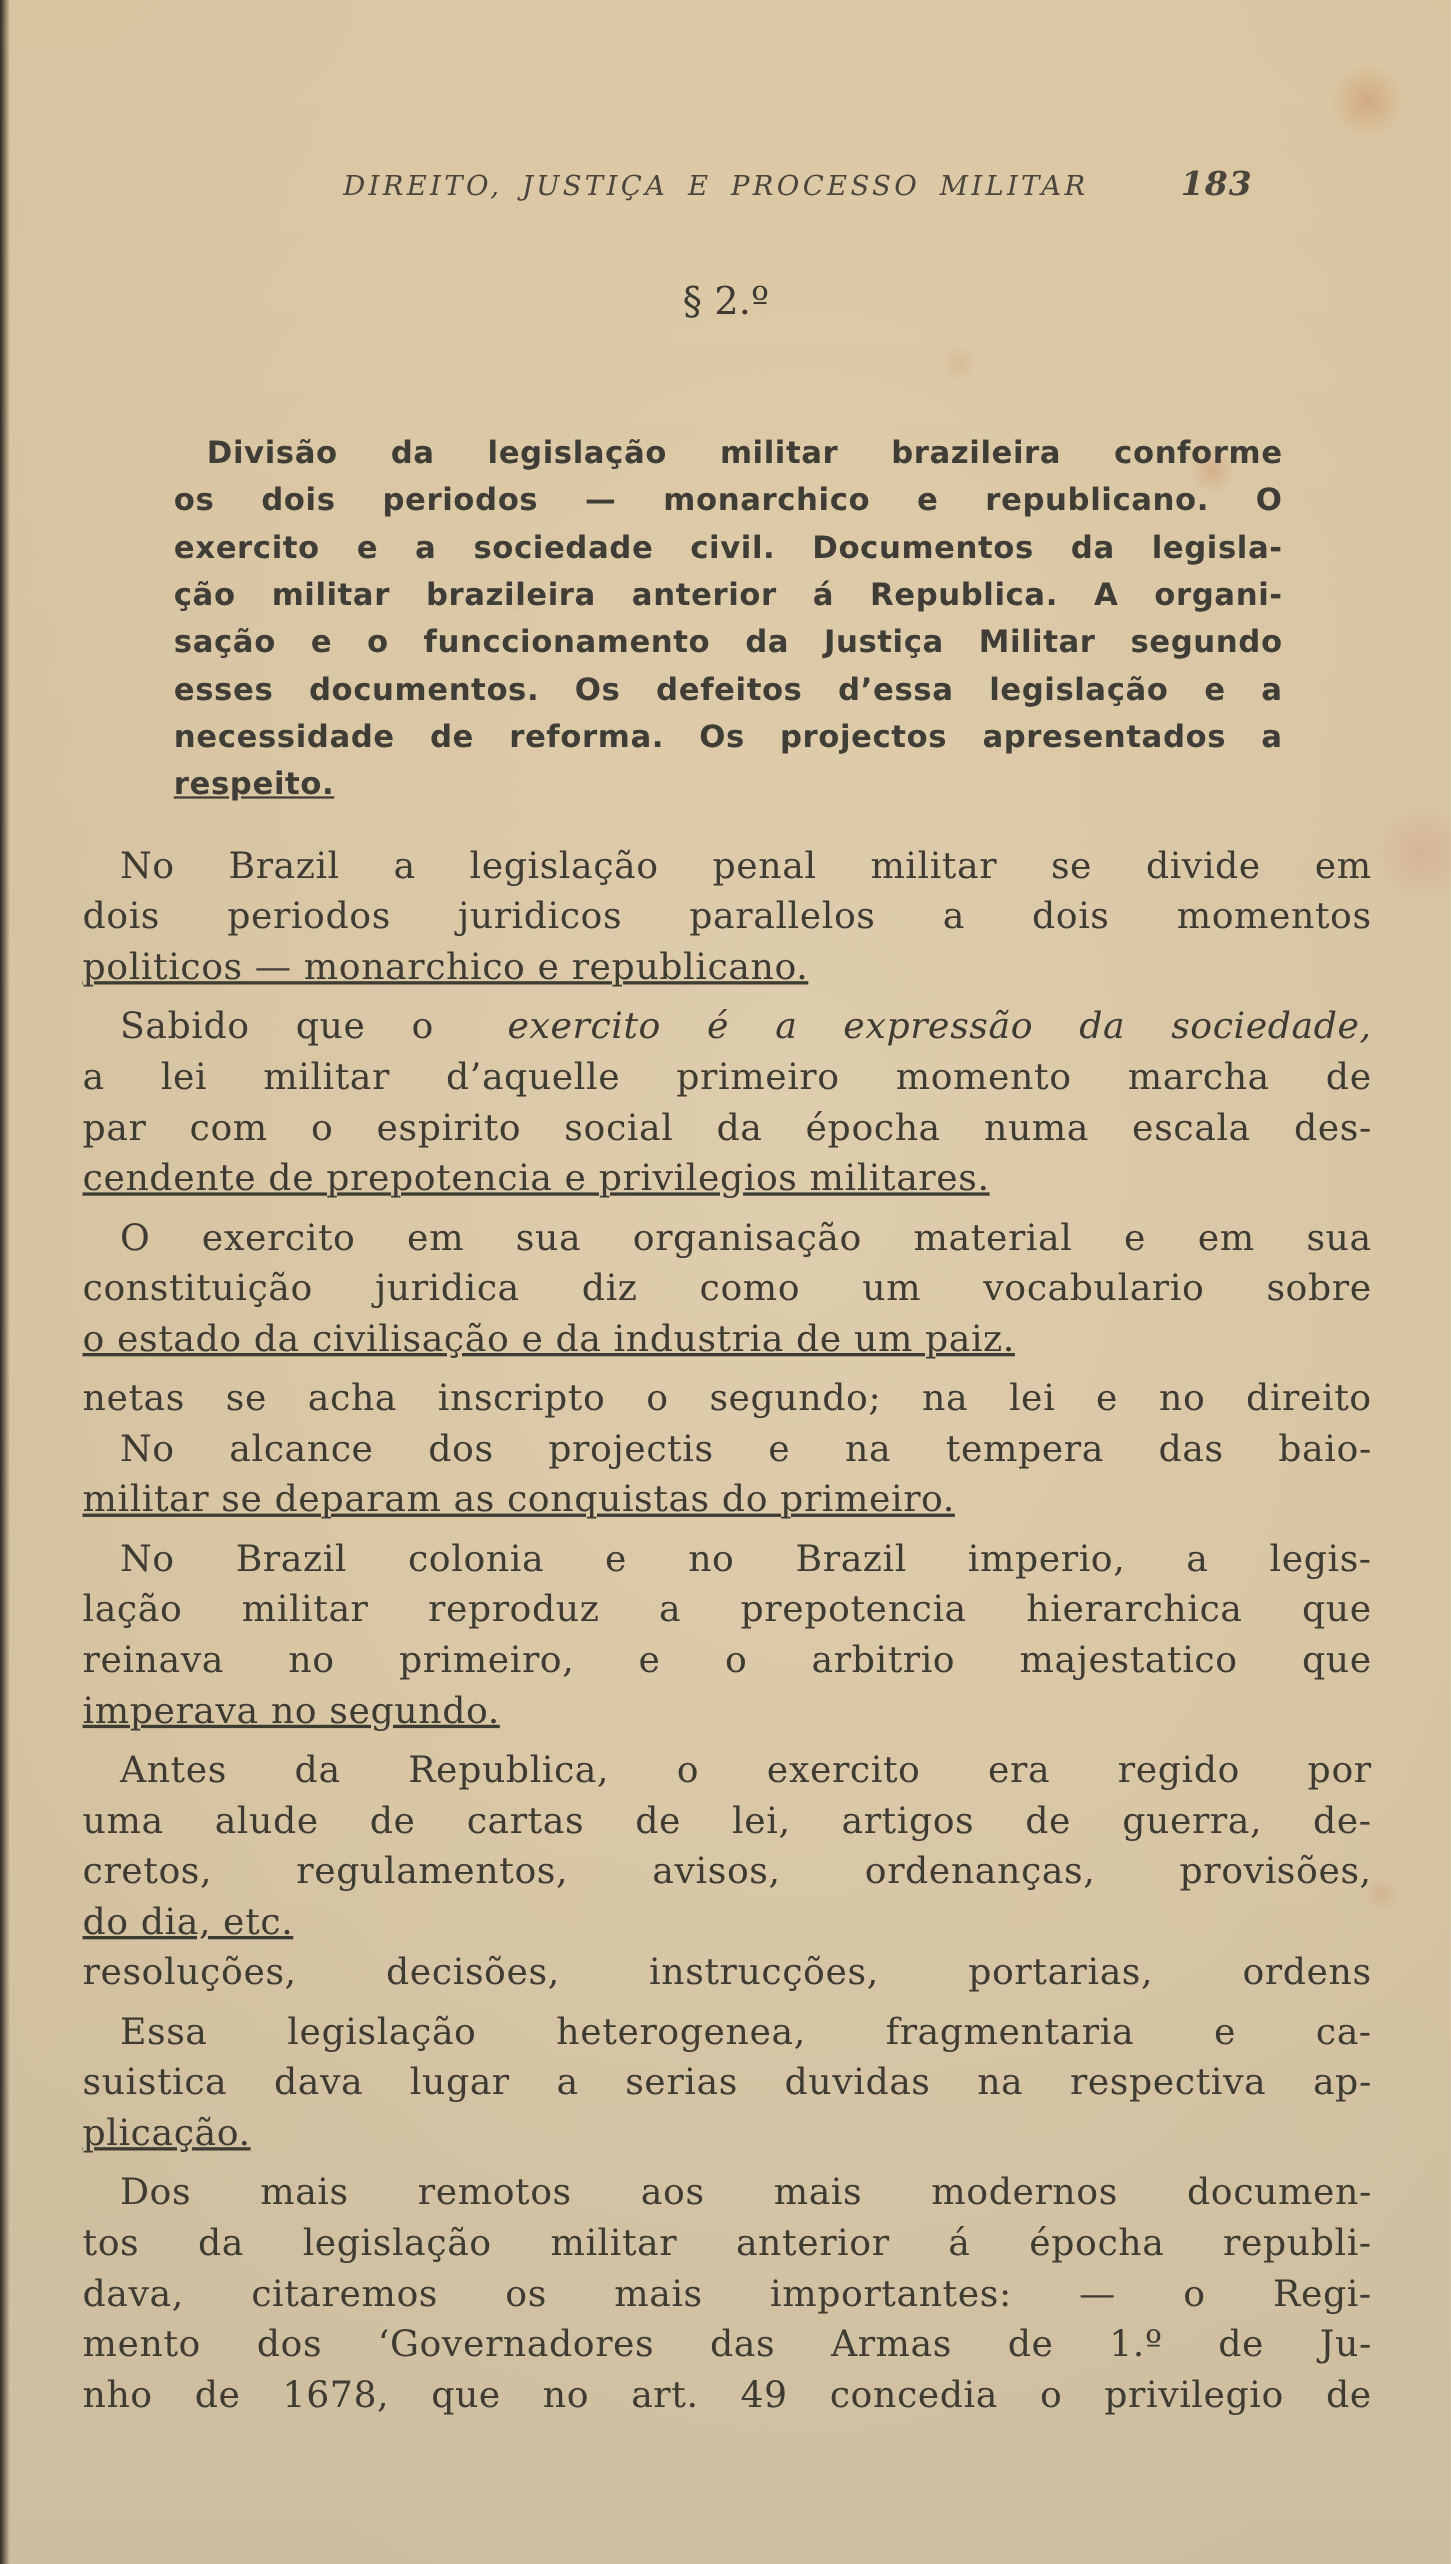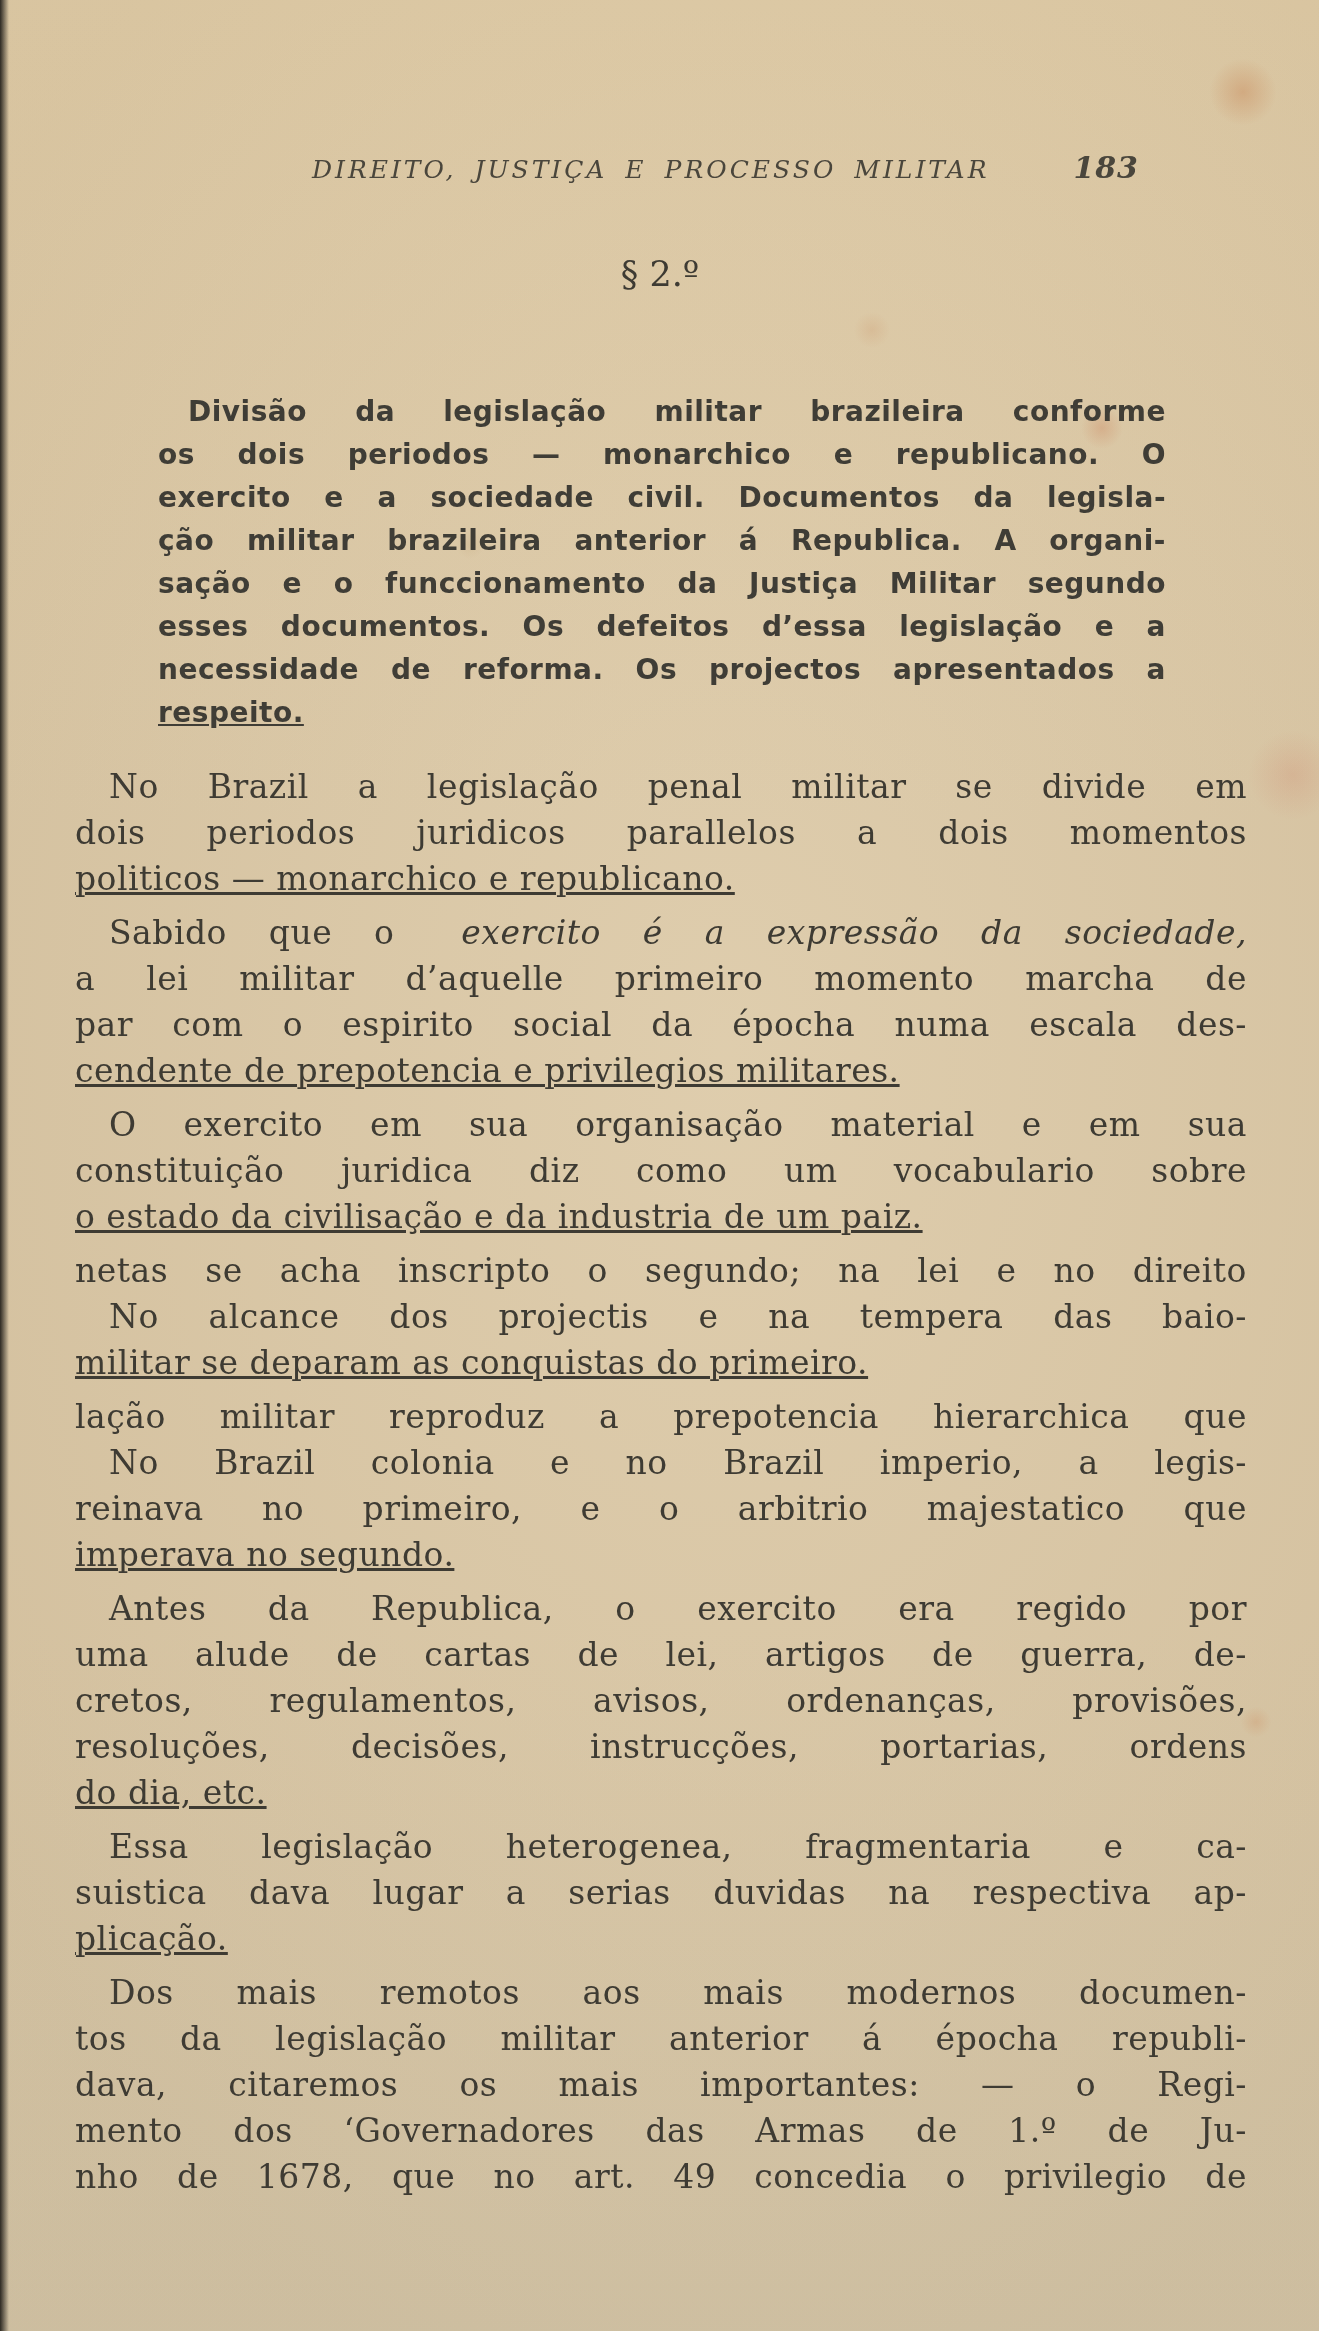--- a/index.html
+++ b/index.html
@@ -129,31 +129,31 @@
       <div class="text-line line-just line-indent"><span>O exercito em sua organisação material e em sua</span></div>
       <div class="text-line line-just"><span>constituição juridica diz como um vocabulario sobre</span></div>
       <div class="text-line line-last"><span>o estado da civilisação e da industria de um paiz.</span></div>
     </div>
     <div class="body-paragraph">
       <div class="text-line line-just"><span>netas se acha inscripto o segundo; na lei e no direito</span></div>
       <div class="text-line line-just line-indent"><span>No alcance dos projectis e na tempera das baio-</span></div>
       <div class="text-line line-last"><span>militar se deparam as conquistas do primeiro.</span></div>
     </div>
     <div class="body-paragraph">
+      <div class="text-line line-just line-indent"><span>No Brazil colonia e no Brazil imperio, a legis-</span></div>
       <div class="text-line line-just"><span>lação militar reproduz a prepotencia hierarchica que</span></div>
-      <div class="text-line line-just line-indent"><span>No Brazil colonia e no Brazil imperio, a legis-</span></div>
       <div class="text-line line-just"><span>reinava no primeiro, e o arbitrio majestatico que</span></div>
       <div class="text-line line-last"><span>imperava no segundo.</span></div>
     </div>
     <div class="body-paragraph">
       <div class="text-line line-just line-indent"><span>Antes da Republica, o exercito era regido por</span></div>
       <div class="text-line line-just"><span>uma alude de cartas de lei, artigos de guerra, de-</span></div>
       <div class="text-line line-just"><span>cretos, regulamentos, avisos, ordenanças, provisões,</span></div>
+      <div class="text-line line-last"><span>do dia, etc.</span></div>
       <div class="text-line line-just"><span>resoluções, decisões, instrucções, portarias, ordens</span></div>
-      <div class="text-line line-last"><span>do dia, etc.</span></div>
     </div>
     <div class="body-paragraph">
       <div class="text-line line-just line-indent"><span>Essa legislação heterogenea, fragmentaria e ca-</span></div>
       <div class="text-line line-just"><span>suistica dava lugar a serias duvidas na respectiva ap-</span></div>
       <div class="text-line line-last"><span>plicação.</span></div>
     </div>
     <div class="body-paragraph">
       <div class="text-line line-just line-indent"><span>Dos mais remotos aos mais modernos documen-</span></div>
       <div class="text-line line-just"><span>tos da legislação militar anterior á épocha republi-</span></div>
       <div class="text-line line-just"><span>dava, citaremos os mais importantes: — o Regi-</span></div>

